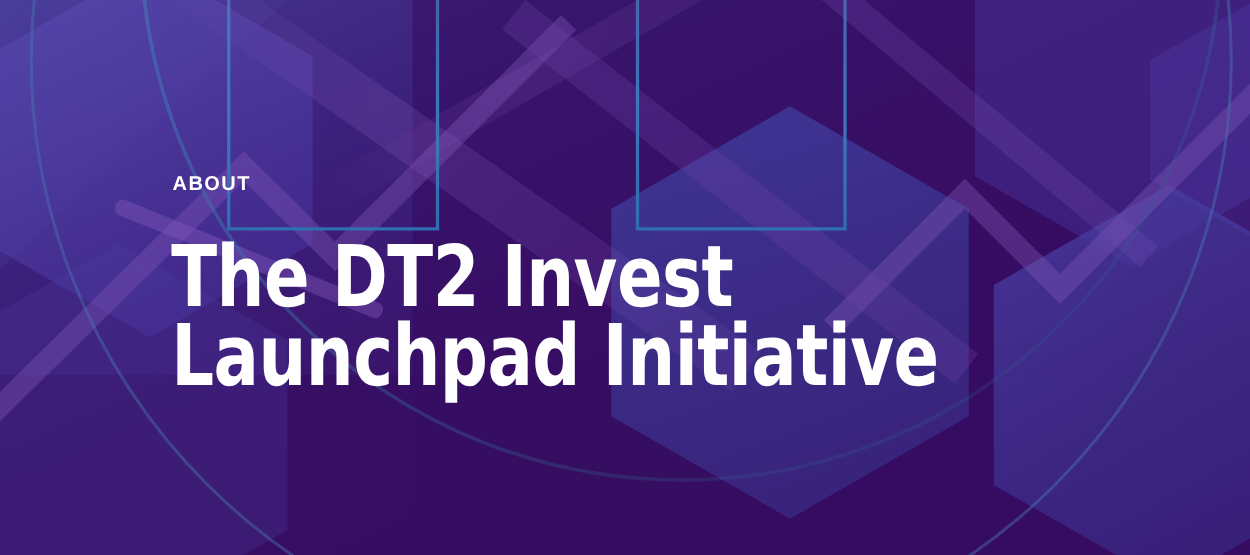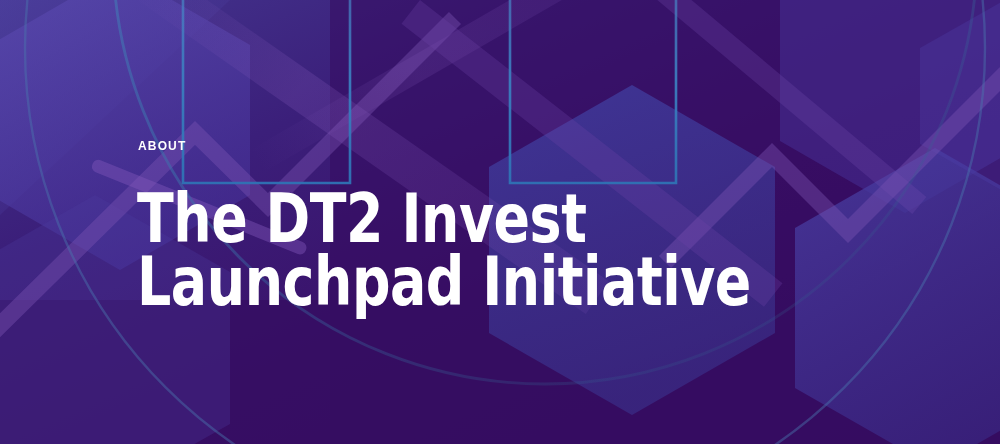--- a/index.html
+++ b/index.html
@@ -34,21 +34,21 @@
   .hero-content {
     position: absolute;
     left: 137px;
     top: 140px;
     width: 760px;
     z-index: 10;
   }
 
   .eyebrow {
     color: #ffffff;
-    font-size: 12px;
+    font-size: 16px;
     font-weight: bold;
     letter-spacing: 1.15px;
     line-height: 1;
     margin: 0 0 36px 1px;
     text-transform: uppercase;
   }
 
   .hero-title {
     margin: 0;
     color: #ffffff;

